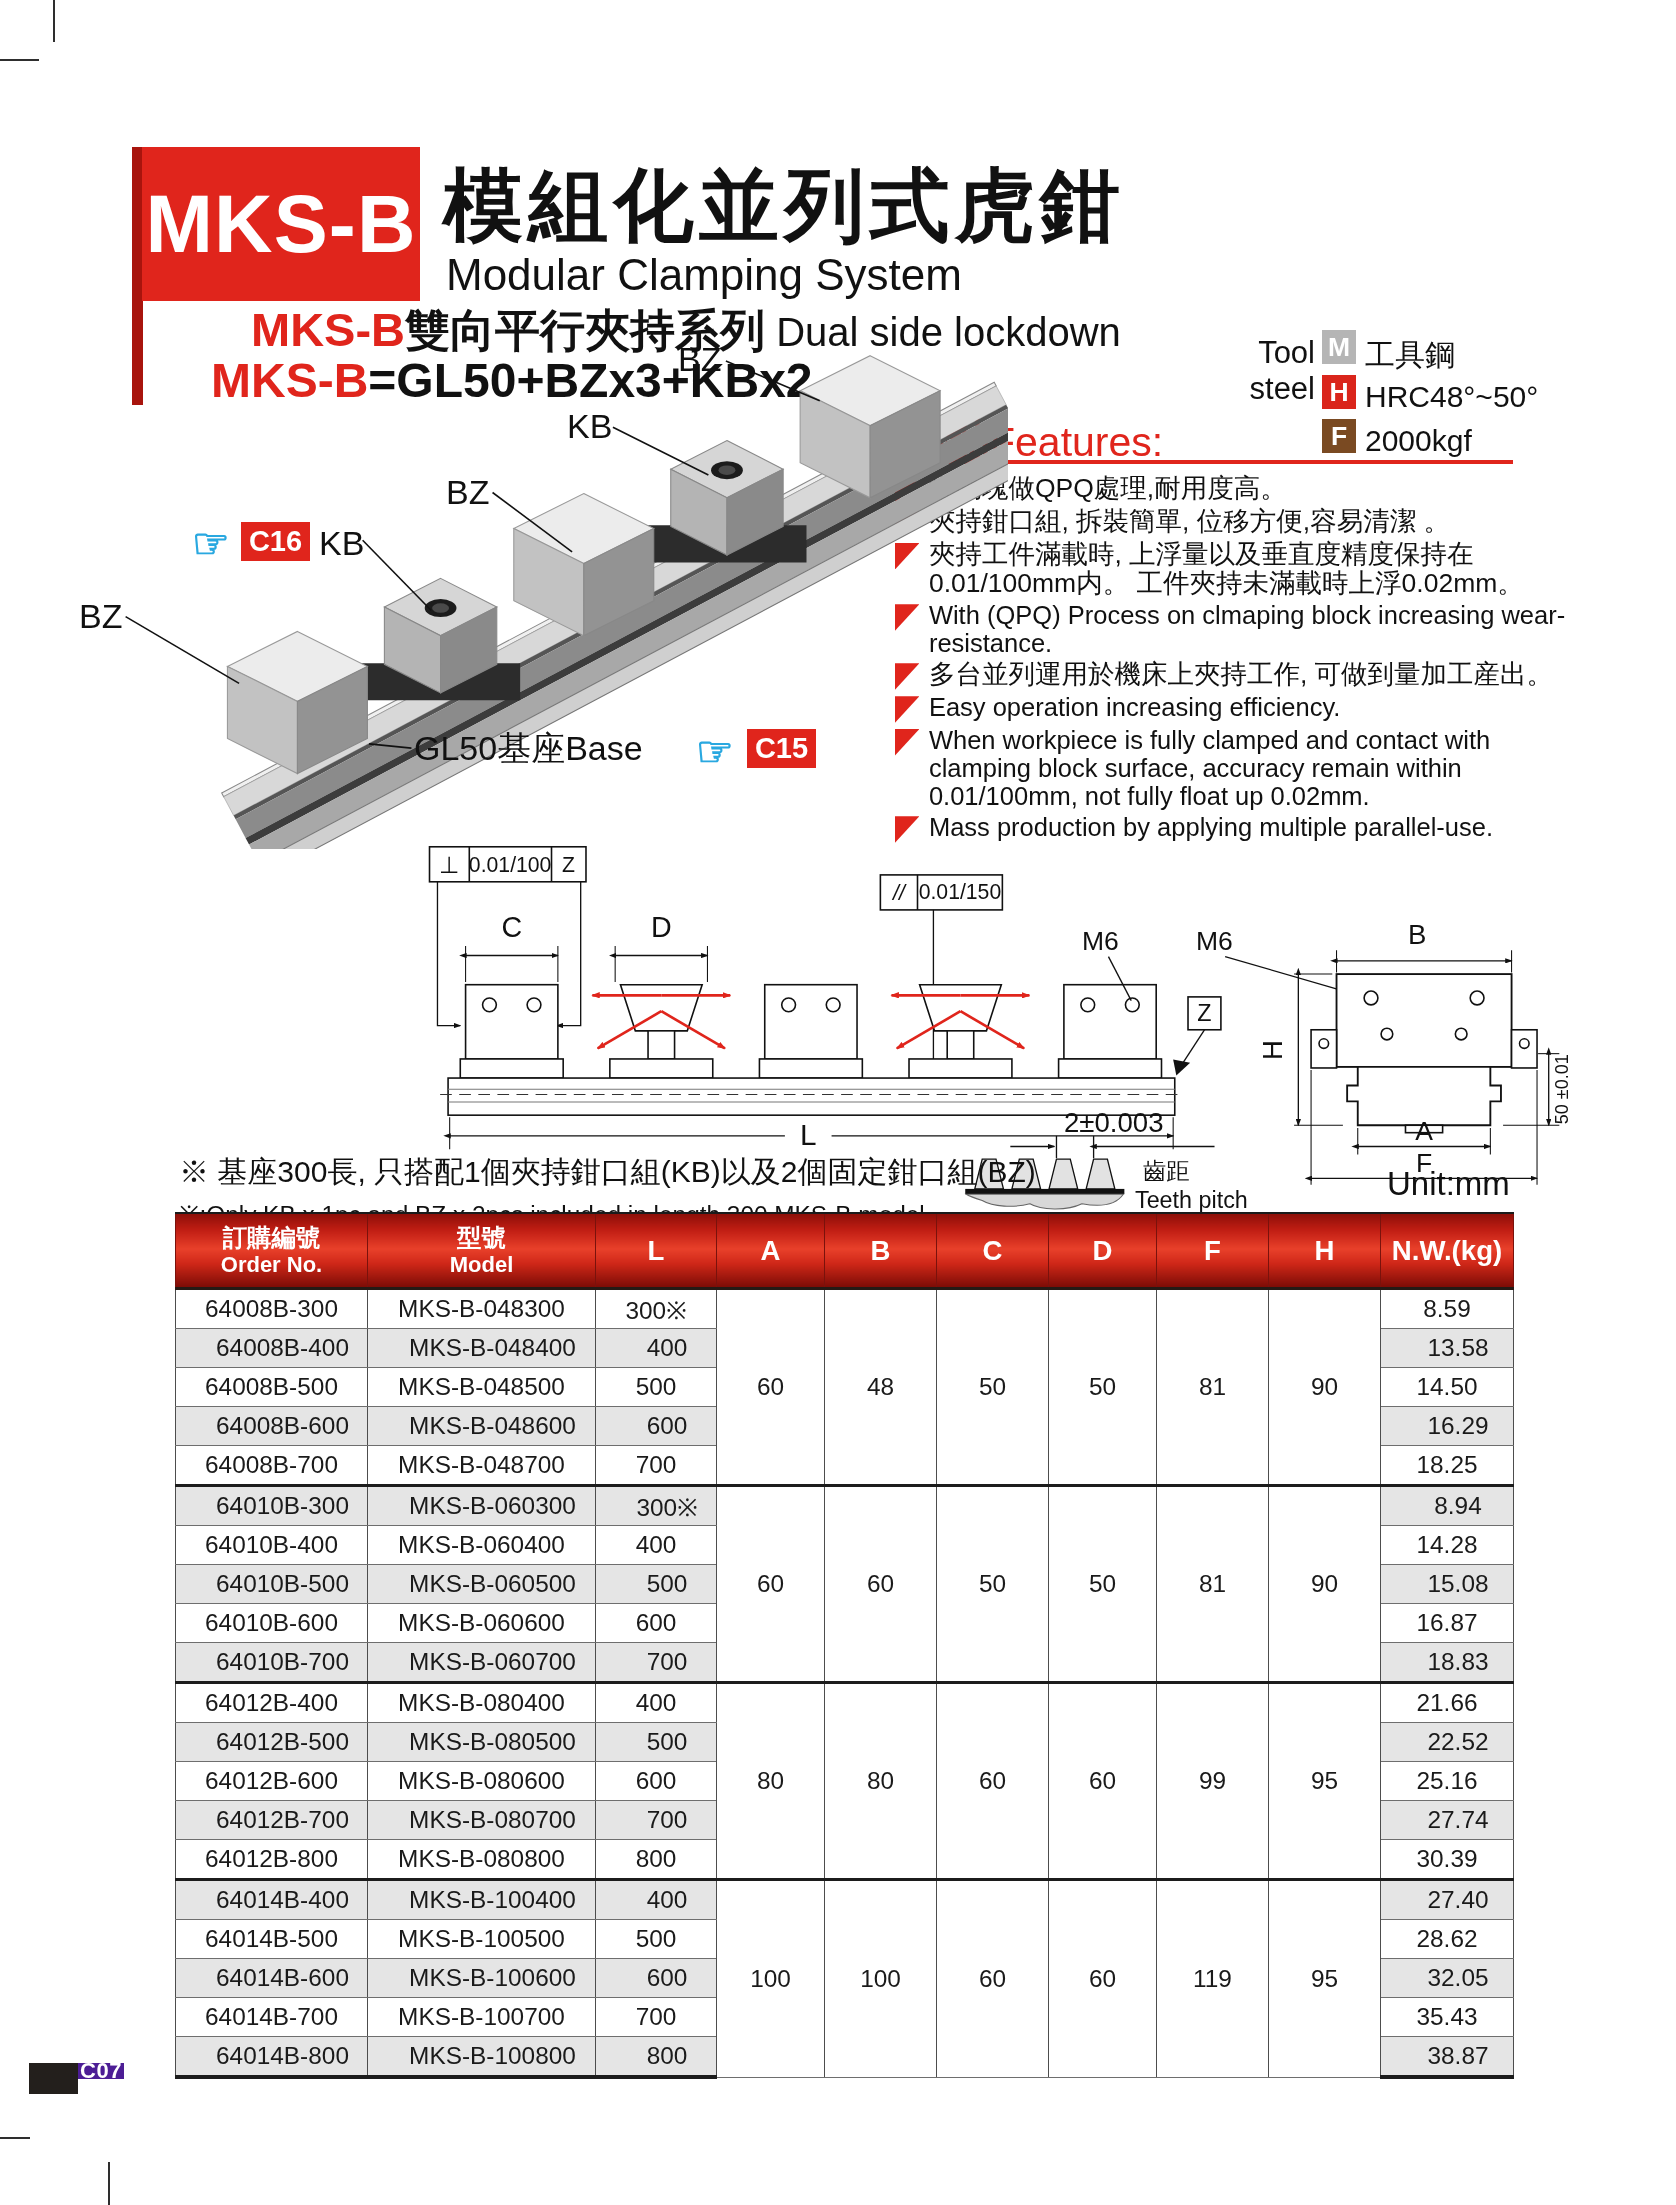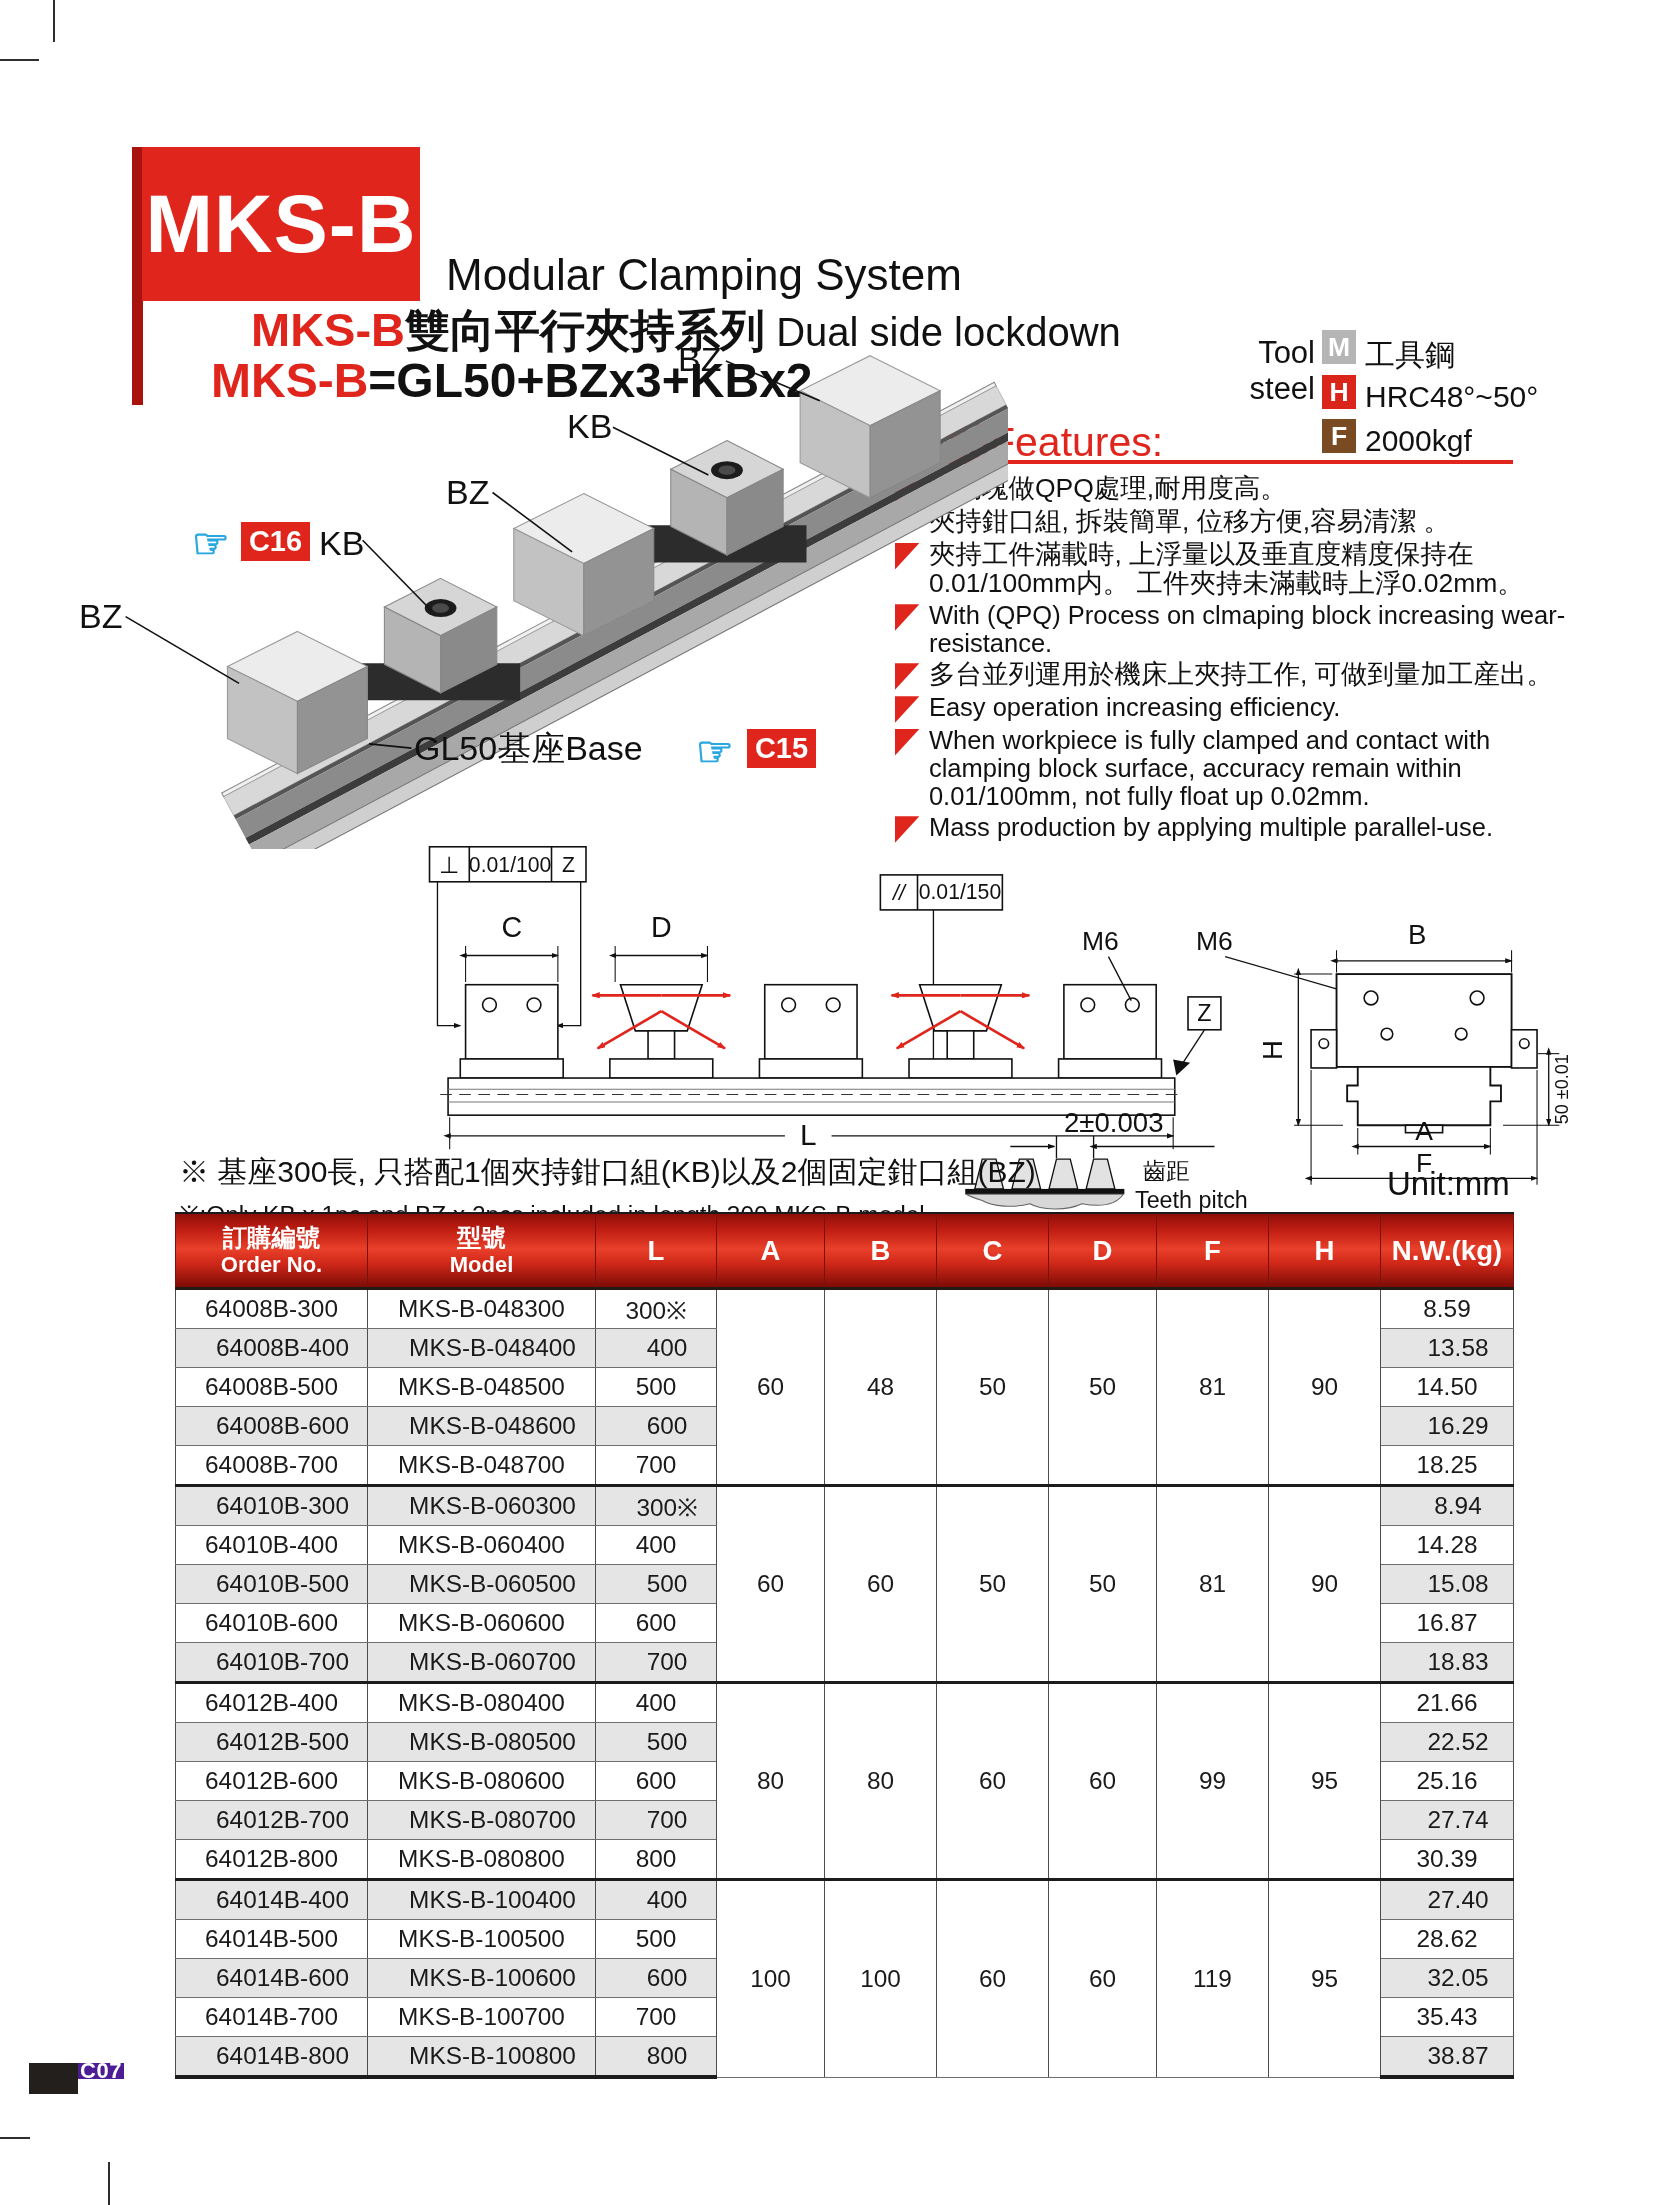--- a/index.html
+++ b/index.html
@@ -74,20 +74,21 @@
 
   <div class="abs mark" style="left:53px;top:0;width:2.1px;height:42px;"></div>
   <div class="abs mark" style="left:0;top:59px;width:39px;height:2.1px;"></div>
   <div class="abs mark" style="left:0;top:2137px;width:30px;height:2.1px;"></div>
   <div class="abs mark" style="left:108px;top:2162px;width:2.1px;height:43px;"></div>
 
   <div class="abs badge-pole"></div>
   <div class="abs badge">
     <span>MKS-B</span>
   </div>
+  <div class="abs title-zh">模組化並列式虎鉗</div>
   <div class="abs title-en">Modular Clamping System</div>
   <div class="abs series">
     <span class="red">MKS-B</span><span class="zh">雙向平行夾持系列</span><span class="en"> Dual side lockdown</span>
   </div>
   <div class="abs formula">
     <span class="red">MKS-B</span><span>=GL50+BZx3+KBx2</span>
   </div>
 
   <div class="abs spec-label" style="left:1194px;top:335px;width:121px;text-align:right;">Tool steel</div>
   <div class="abs spec-box" style="left:1322px;top:330px;background:#b5b5b5;">

